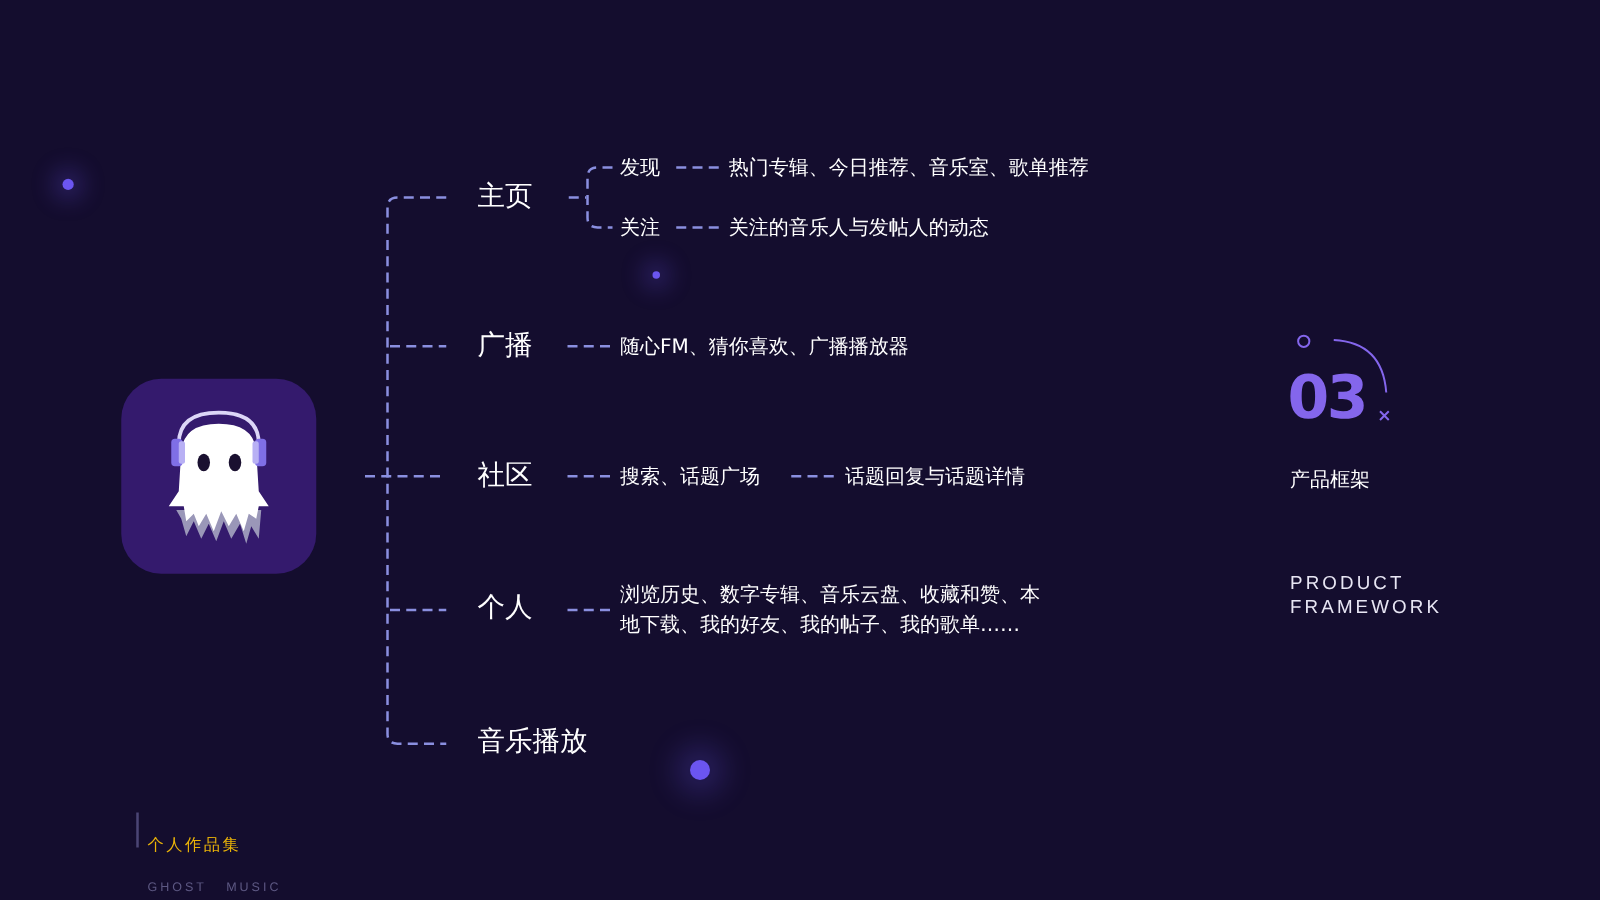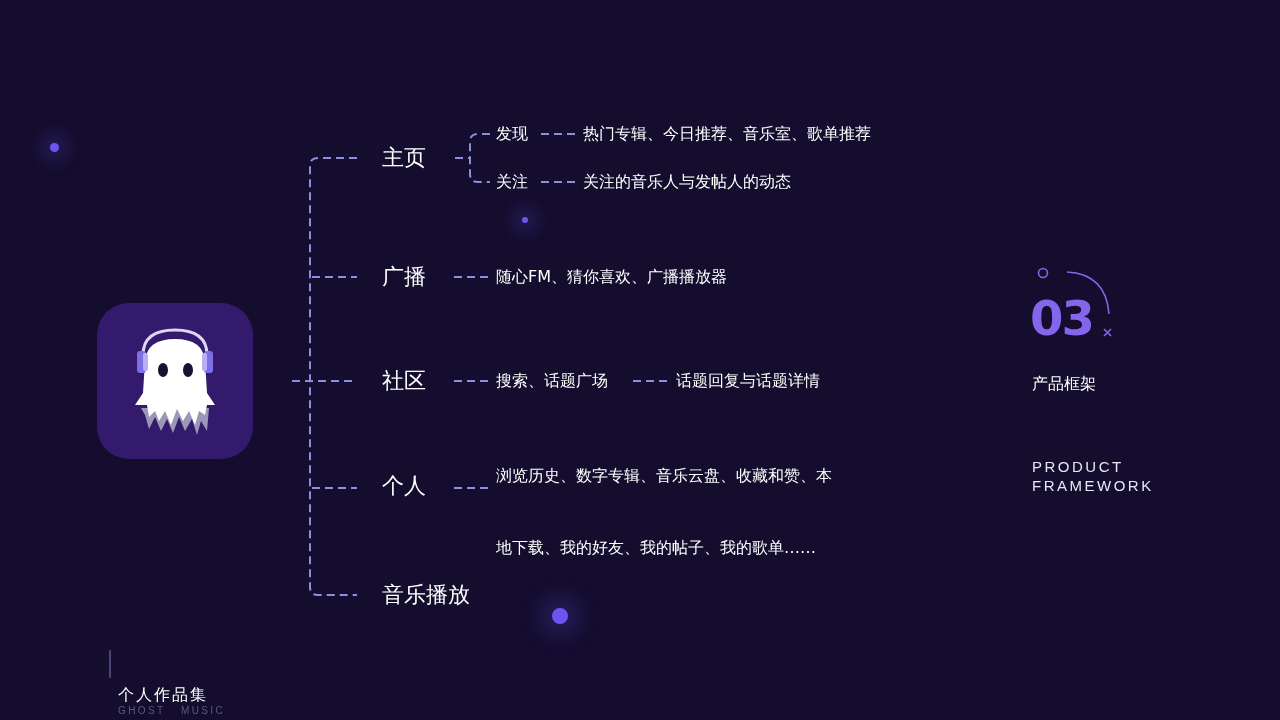--- a/index.html
+++ b/index.html
@@ -36,21 +36,21 @@
       text-align: center;
     }
     .title-cn { position: absolute; left: 1032px; top: 374px; font-size: 16px; color: #fff; }
     .title-en {
       position: absolute; left: 1032px; top: 413px; font-size: 15px; color: #e8e6f4;
       letter-spacing: 2.5px; line-height: 19px;
       font-family: "Liberation Sans", sans-serif;
       margin-top: 44px;
     }
     .footer-bar { position: absolute; left: 109px; top: 650px; width: 2px; height: 28px; background: #4b4575; }
-    .footer-cn { position: absolute; left: 118px; top: 685px; font-size: 16px; color: #ffffff; letter-spacing: 2px; }
+    .footer-cn { position: absolute; left: 118px; top: 667px; font-size: 13px; color: #eab308; letter-spacing: 2px; }
     .footer-en {
       position: absolute; left: 118px; top: 669px; font-size: 10px; color: #5d5883;
       letter-spacing: 2.4px; font-family: "Liberation Sans", sans-serif; margin-top: 36px;
     }
   </style>
 </head>
 <body>
 
 <div class="dot glow" style="left:50px;top:143px;width:9px;height:9px;"></div>
 <div class="dot glow" style="left:522px;top:217px;width:6px;height:6px;"></div>
@@ -108,23 +108,23 @@
 
 <div class="node" style="left:382px;top:266px;">广播</div>
 <div class="leaf" style="left:496px;top:269px;">随心FM、猜你喜欢、广播播放器</div>
 
 <div class="node" style="left:382px;top:370px;">社区</div>
 <div class="leaf" style="left:496px;top:373px;">搜索、话题广场</div>
 <div class="leaf" style="left:676px;top:373px;">话题回复与话题详情</div>
 
 <div class="node" style="left:382px;top:477px;font-family:Liberation Mono, monospace;">个人</div>
 <div class="leaf" style="left:496px;top:468px;">浏览历史、数字专辑、音乐云盘、收藏和赞、本</div>
-<div class="leaf" style="left:496px;top:492px;margin-top:48px;">地下载、我的好友、我的帖子、我的歌单……</div>
+<div class="leaf" style="left:496px;top:492px;">地下载、我的好友、我的帖子、我的歌单……</div>
 
-<div class="node" style="left:382px;top:584px;">音乐播放</div>
+<div class="node" style="left:382px;top:584px;font-family:Liberation Mono, monospace;">音乐播放</div>
 
 <svg class="abs" style="left:1030px;top:262px;" width="90" height="80">
   <circle cx="13" cy="11" r="4.5" fill="none" stroke="#8466ec" stroke-width="1.6"></circle>
   <path d="M37 10 Q76 12 79 52" fill="none" stroke="#8466ec" stroke-width="1.6"></path>
   <path d="M74 67 L81 74 M81 67 L74 74" stroke="#8466ec" stroke-width="1.6"></path>
 </svg>
 <div class="num">03</div>
 <div class="title-cn">产品框架</div>
 <div class="title-en">
   <div>PRODUCT</div>

